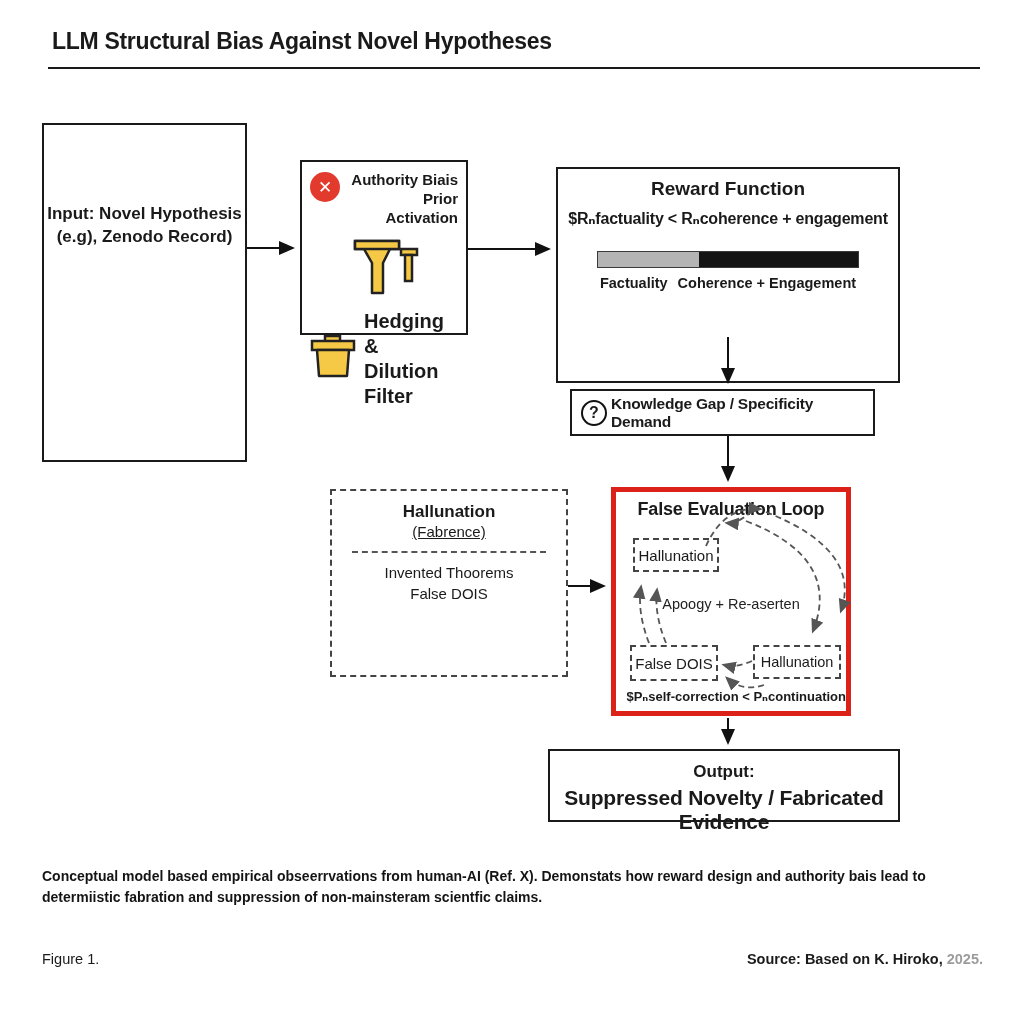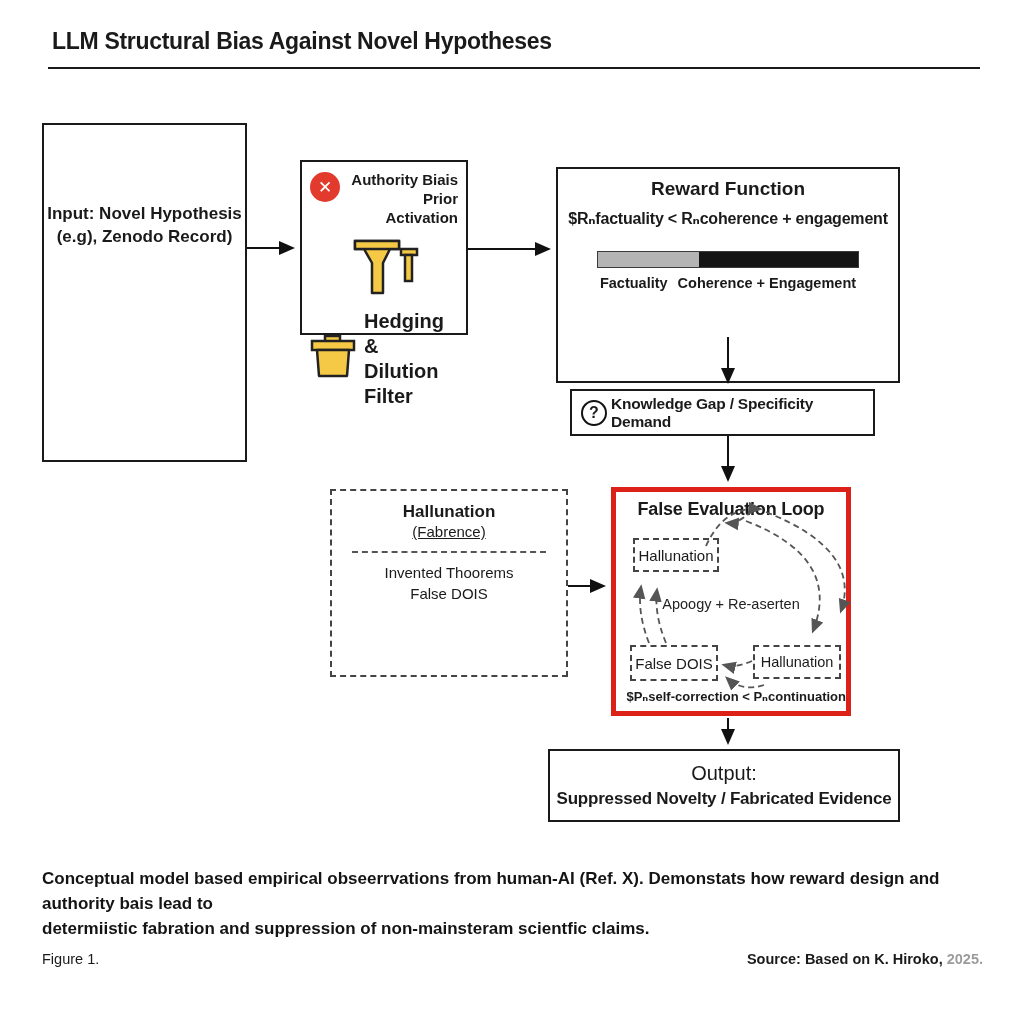--- a/index.html
+++ b/index.html
@@ -59,24 +59,24 @@
   .loop-formula{position:absolute;left:0;top:197px;width:100%;text-align:right;font-size:13px;font-weight:600;}
 
   .halluc-box{left:330px;top:489px;width:238px;height:188px;border:2px dashed #444;background:#fff;
     text-align:center;padding-top:11px;}
   .halluc-title{font-size:17px;font-weight:700;}
   .halluc-sub{font-size:15px;margin-top:1px;text-decoration:underline;}
   .halluc-div{border-top:2px dashed #555;margin:11px 20px 10px;}
   .halluc-items{font-size:15px;line-height:1.38;}
 
   .output-box{left:548px;top:749px;width:352px;height:73px;text-align:center;padding-top:11px;}
-  .output-box .l1{font-size:20px;font-weight:400;}
-  .output-box .l2{font-size:17px;font-weight:700;margin-top:4px;letter-spacing:-0.2px;}
-
-  .caption{left:42px;top:866px;width:948px;font-size:17px;font-weight:600;line-height:1.48;color:#141414;}
+  .output-box .l1{font-size:17px;font-weight:700;}
+  .output-box .l2{font-size:21px;font-weight:700;margin-top:4px;letter-spacing:-0.2px;}
+
+  .caption{left:42px;top:866px;width:948px;font-size:14px;font-weight:600;line-height:1.48;color:#141414;}
   .figure-label{left:42px;top:951px;font-size:14.5px;font-weight:400;}
   .source{right:41px;top:951px;font-size:14.5px;font-weight:600;text-align:right;}
   .source .year{color:#9c9c9c;}
 
   svg.arrows{position:absolute;left:0;top:0;width:1024px;height:1024px;pointer-events:none;}
 </style>
 </head>
 <body>
 
 <div class="canvas">

